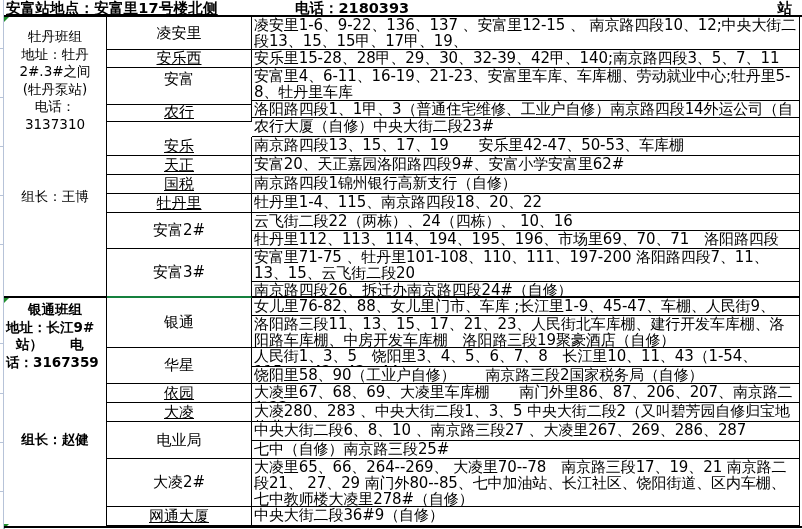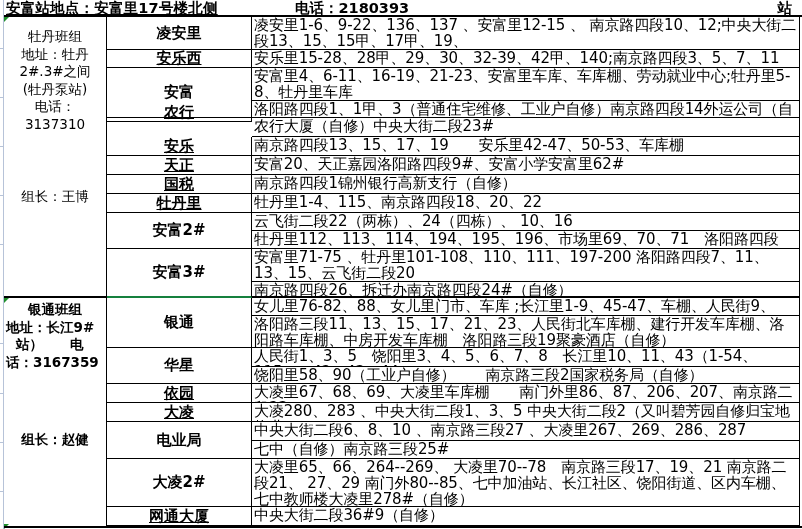--- a/index.html
+++ b/index.html
@@ -37,21 +37,20 @@
   .team .leader { position:absolute; left:0; right:0; text-align:center; }
   .green-tri {
     position:absolute; width:0; height:0;
     border-top:5px solid #1f8f2c; border-right:5px solid transparent;
   }
   .area {
     position:absolute; left:107px; width:145px; box-sizing:border-box;
     border-right:1px solid #000; border-bottom:1px solid #000;
     display:flex; align-items:center; justify-content:center;
     font-size:15px;
-    font-weight:bold;
   }
   .area.ul span { text-decoration:underline; }
   .detail {
     position:absolute; left:252px; width:548px; box-sizing:border-box;
     border-right:1.5px solid #000; border-bottom:1px solid #000;
     font-size:15px; line-height:16px; padding:0 2px; overflow:hidden;
     font-family: "DejaVu Sans", sans-serif; letter-spacing:-0.1px;
   }
   .bottom-line {
     position:absolute; left:4px; top:526px; width:798px; height:2px; background:#000;
@@ -101,21 +100,21 @@
   <div class="leader" style="top:133px;">组长：赵健</div>
   <div class="green-tri" style="left:0;top:226px;"></div>
 </div>
 
 <div class="area" style="top:17px;height:33px;">
     <span>凌安里</span>
   </div>
 <div class="area ul" style="top:50px;height:18px;">
     <span>安乐西</span>
   </div>
-<div class="area" style="top:68px;height:50px;">
+<div class="area" style="top:55px;height:50px;">
     <span>安富</span>
   </div>
 <div class="area ul" style="top:103px;height:19px;">
     <span>农行</span>
   </div>
 <div class="area ul" style="top:137px;height:19px;">
     <span>安乐</span>
   </div>
 <div class="area ul" style="top:156px;height:19px;">
     <span>天正</span>

